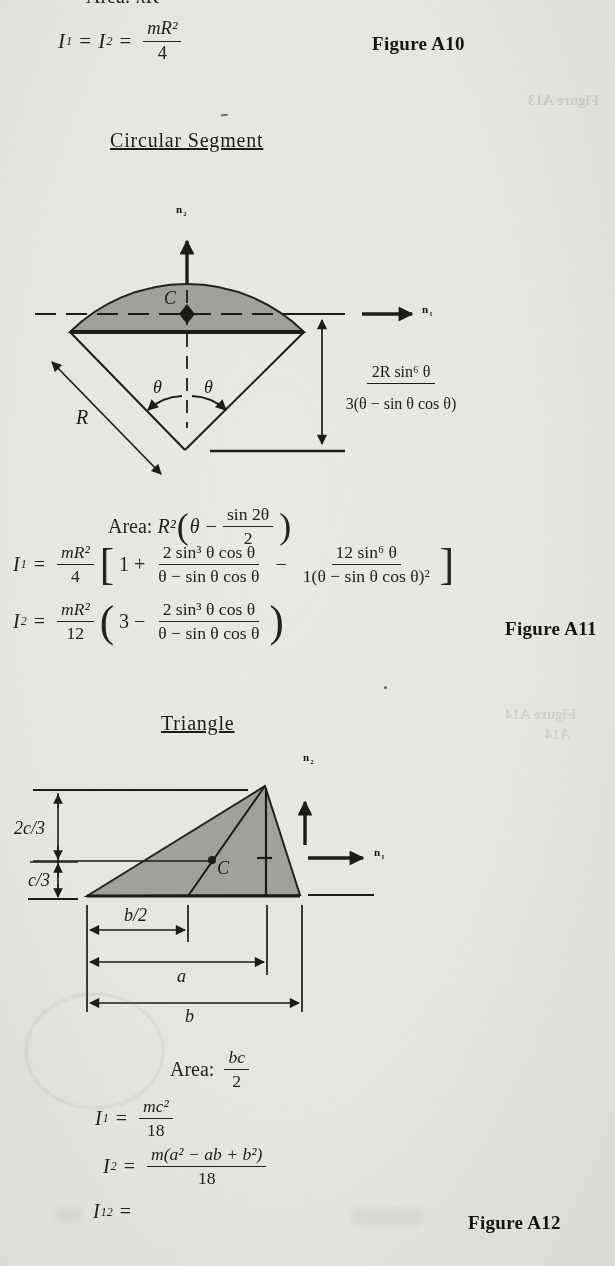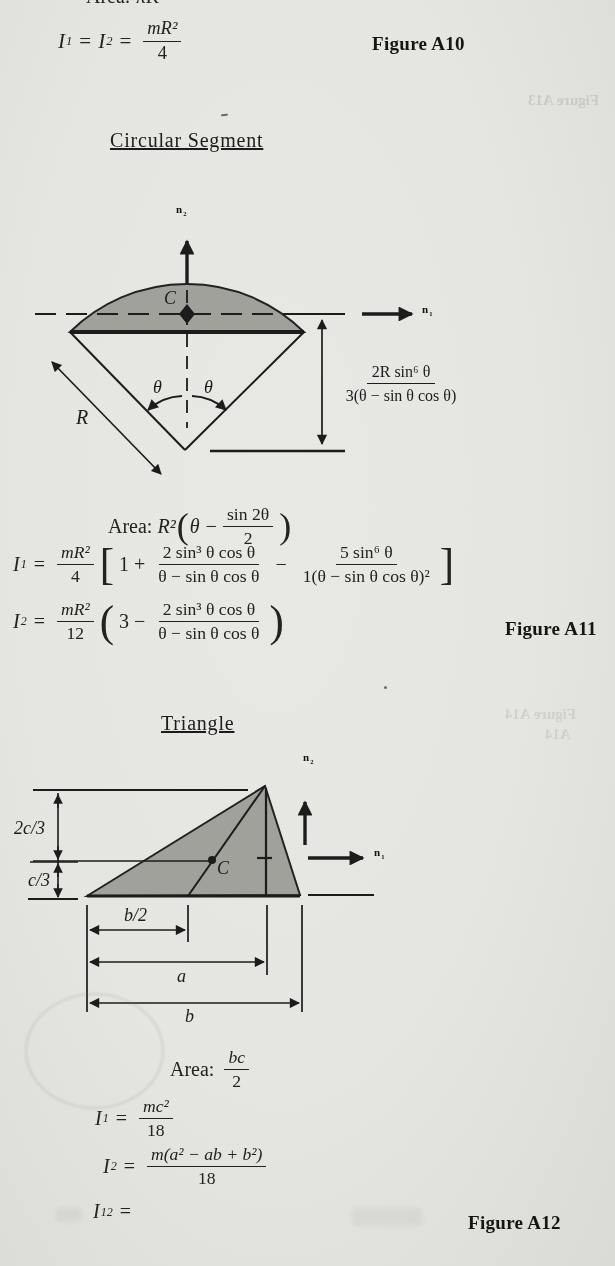--- a/index.html
+++ b/index.html
@@ -25,21 +25,21 @@
   .frac .den{padding:1.5px 4px 0;}
   .big{font-size:215%;font-weight:400;line-height:0;transform:scaleY(1.05);margin:0 1px;}
   .bigp{font-size:180%;font-weight:400;line-height:0;margin:0 1px;}
   .heading{position:absolute;font-size:20px;letter-spacing:0.8px;color:var(--ink2);text-decoration:underline;}
   .figlabel{position:absolute;font-size:19px;font-weight:bold;color:#16150f;letter-spacing:0.3px;white-space:nowrap;}
   .dlab{position:absolute;font-size:18px;font-style:italic;white-space:nowrap;color:var(--ink2);}
   .vlab{position:absolute;font-size:11px;font-weight:bold;font-style:normal;color:#111;white-space:nowrap;}
   .vlab .sb{font-style:normal;font-weight:bold;}
   .dimfrac{position:absolute;display:flex;flex-direction:column;align-items:center;font-size:16px;line-height:1.2;color:var(--ink2);}
   .dimfrac .num{padding:0 5px 2px;border-bottom:1.5px solid var(--ink2);}
-  .dimfrac .den{padding:2px 2px 0;}
+  .dimfrac .den{padding:2px 2px 0;margin-top:8px;}
   svg{position:absolute;overflow:visible;}
   .ln{stroke:var(--ink2);fill:none;}
   .lnf{fill:var(--ink2);stroke:none;}
   .shape{fill:var(--fill);stroke:#222;stroke-width:2;}
   .ghost{position:absolute;color:#c9cac6;font-weight:bold;transform:scaleX(-1);filter:blur(0.6px);white-space:nowrap;}
   .smudge{position:absolute;background:rgba(150,150,144,0.12);filter:blur(2px);border-radius:4px;}
   .speck{position:absolute;background:#6a6a66;border-radius:2px;}
   .gcircle{position:absolute;border:2px solid rgba(120,120,114,0.17);border-radius:50%;filter:blur(1px);}
 </style>
 </head>
@@ -139,21 +139,21 @@
     <span class="den">4</span>
   </span>
   <span class="big">[</span>
   <span style="margin:0 4px;">1 +</span>
   <span class="frac">
     <span class="num">2 sin³ θ cos θ</span>
     <span class="den">θ − sin θ cos θ</span>
   </span>
   <span class="op">−</span>
   <span class="frac">
-    <span class="num">5 sin⁶ θ</span>
+    <span class="num">12 sin⁶ θ</span>
     <span class="den">1(θ − sin θ cos θ)²</span>
   </span>
   <span class="big">]</span>
 </div>
 
 <div class="eq" style="left:13px;top:595px;font-size:20px;">
   <span class="it">I</span>
     <sub class="sb">2</sub>
   <span class="op">=</span>
   <span class="frac">

